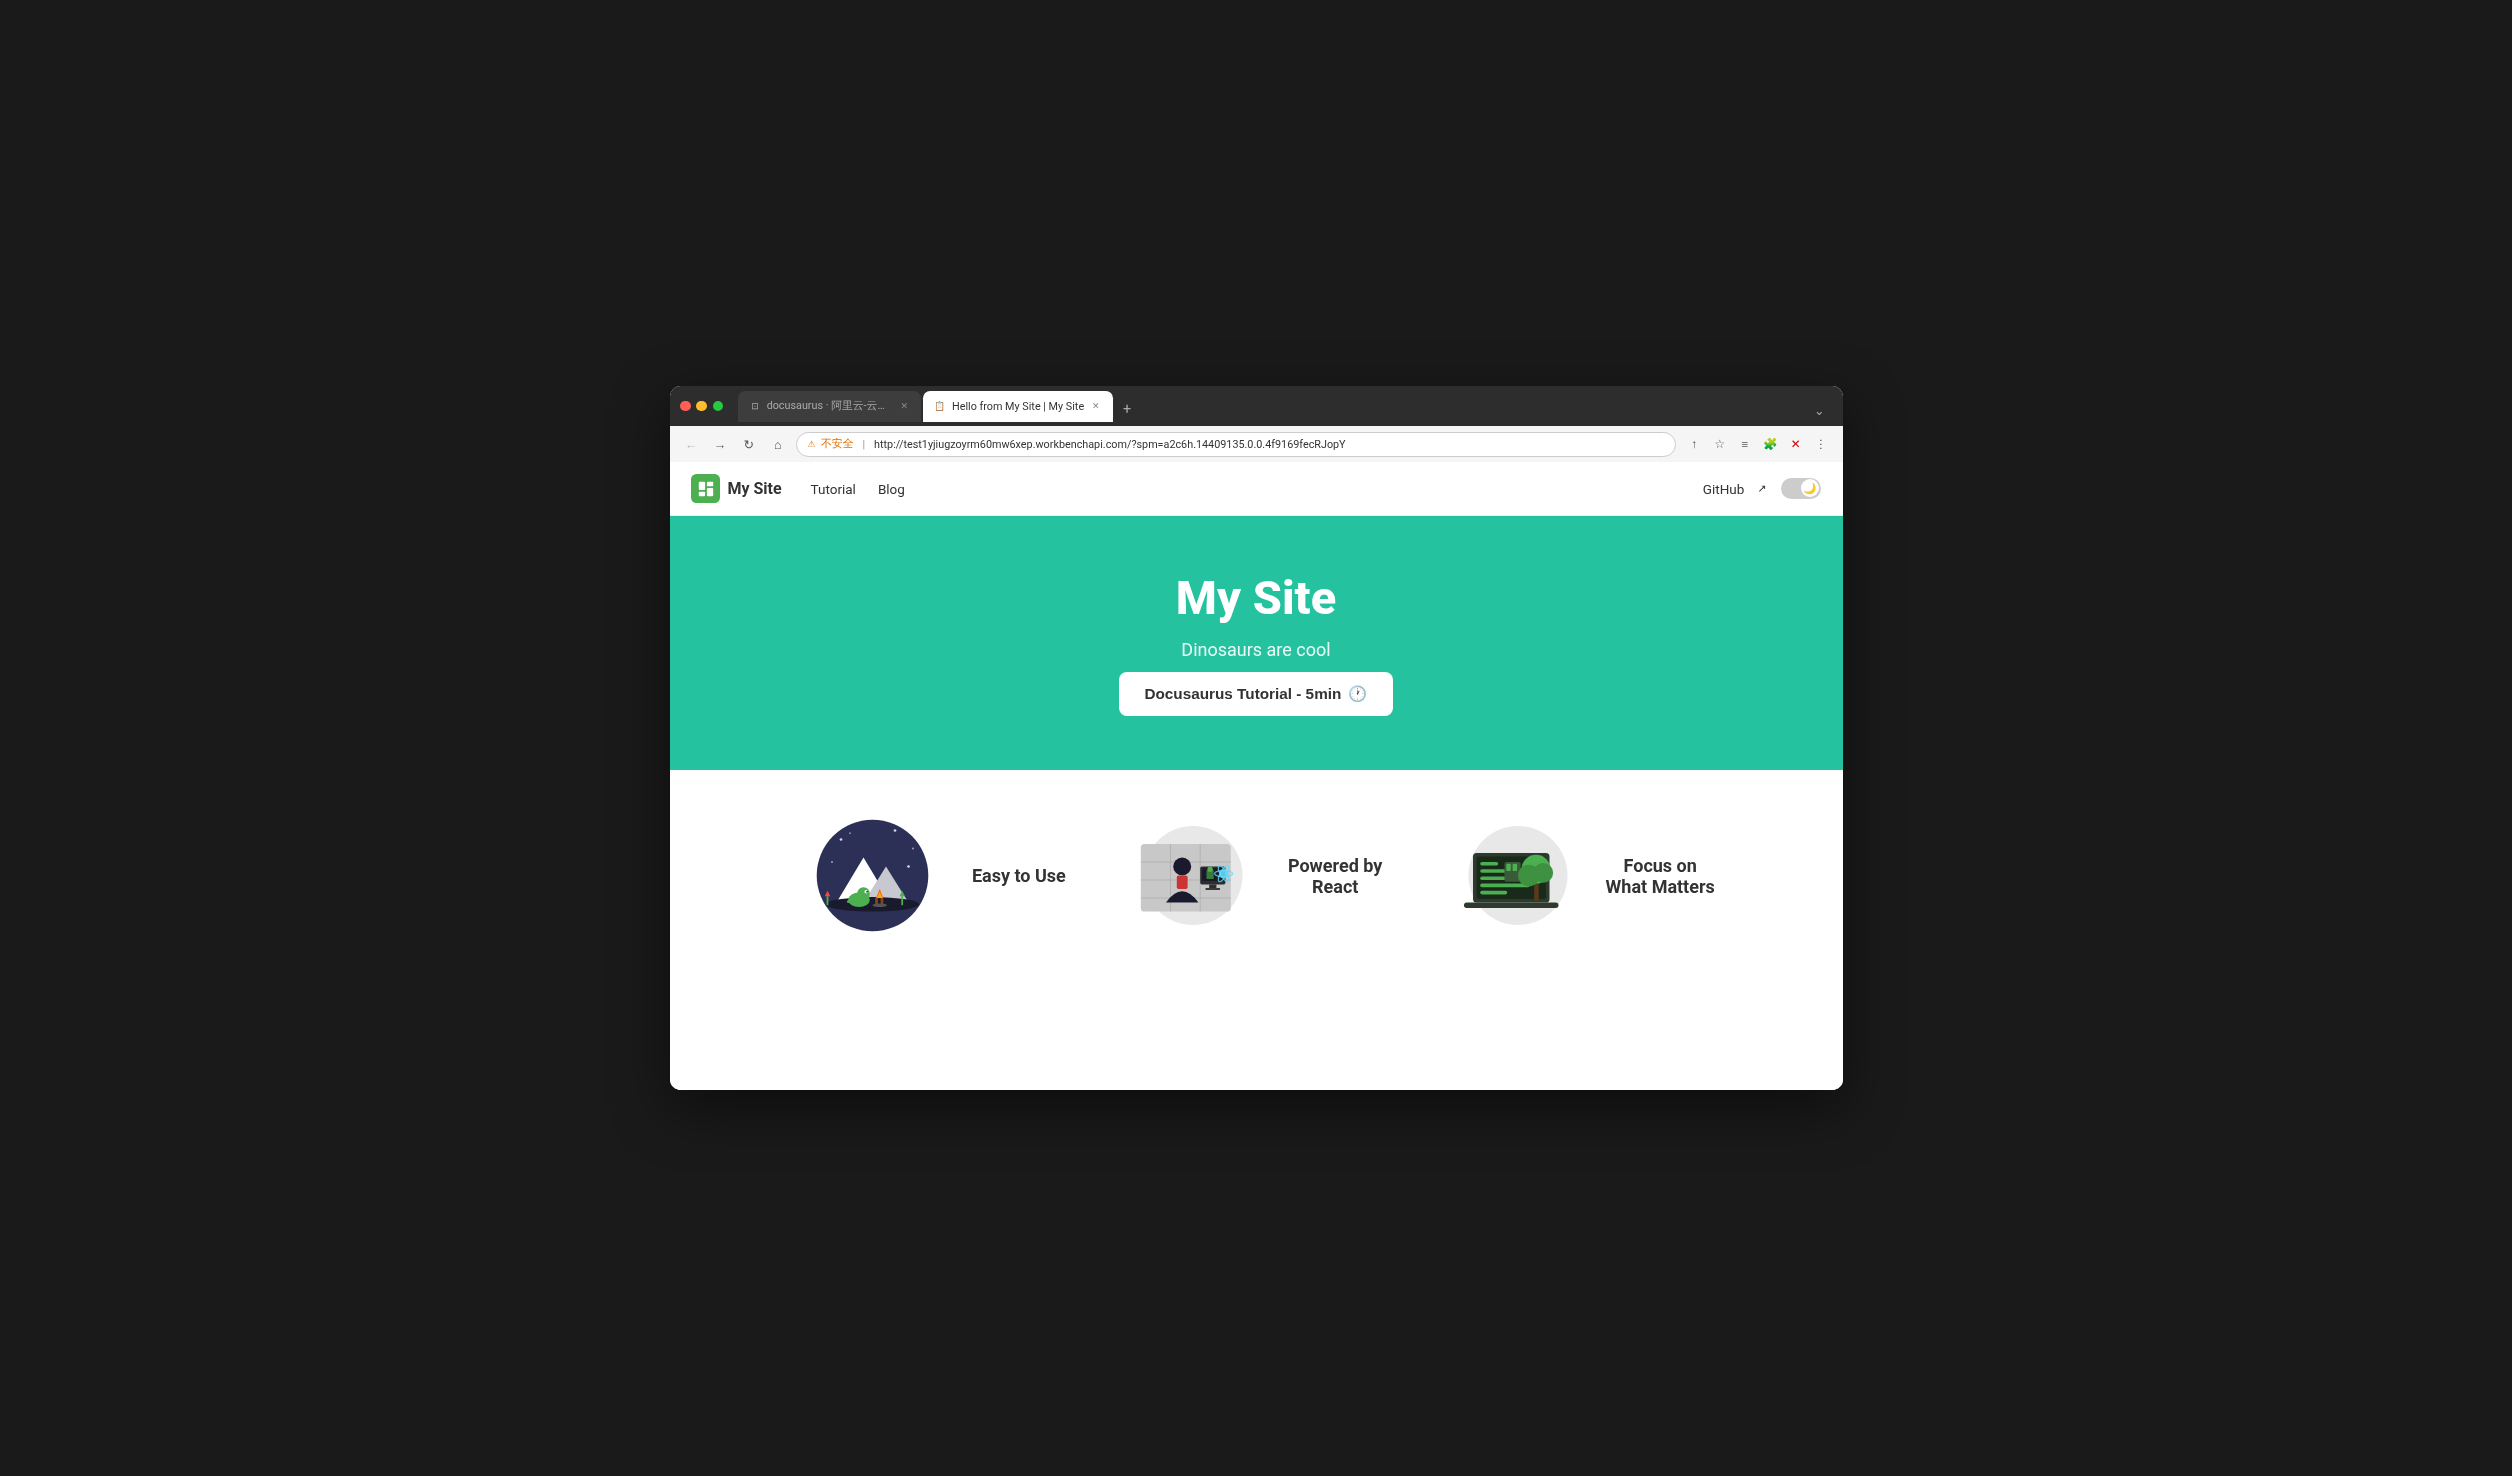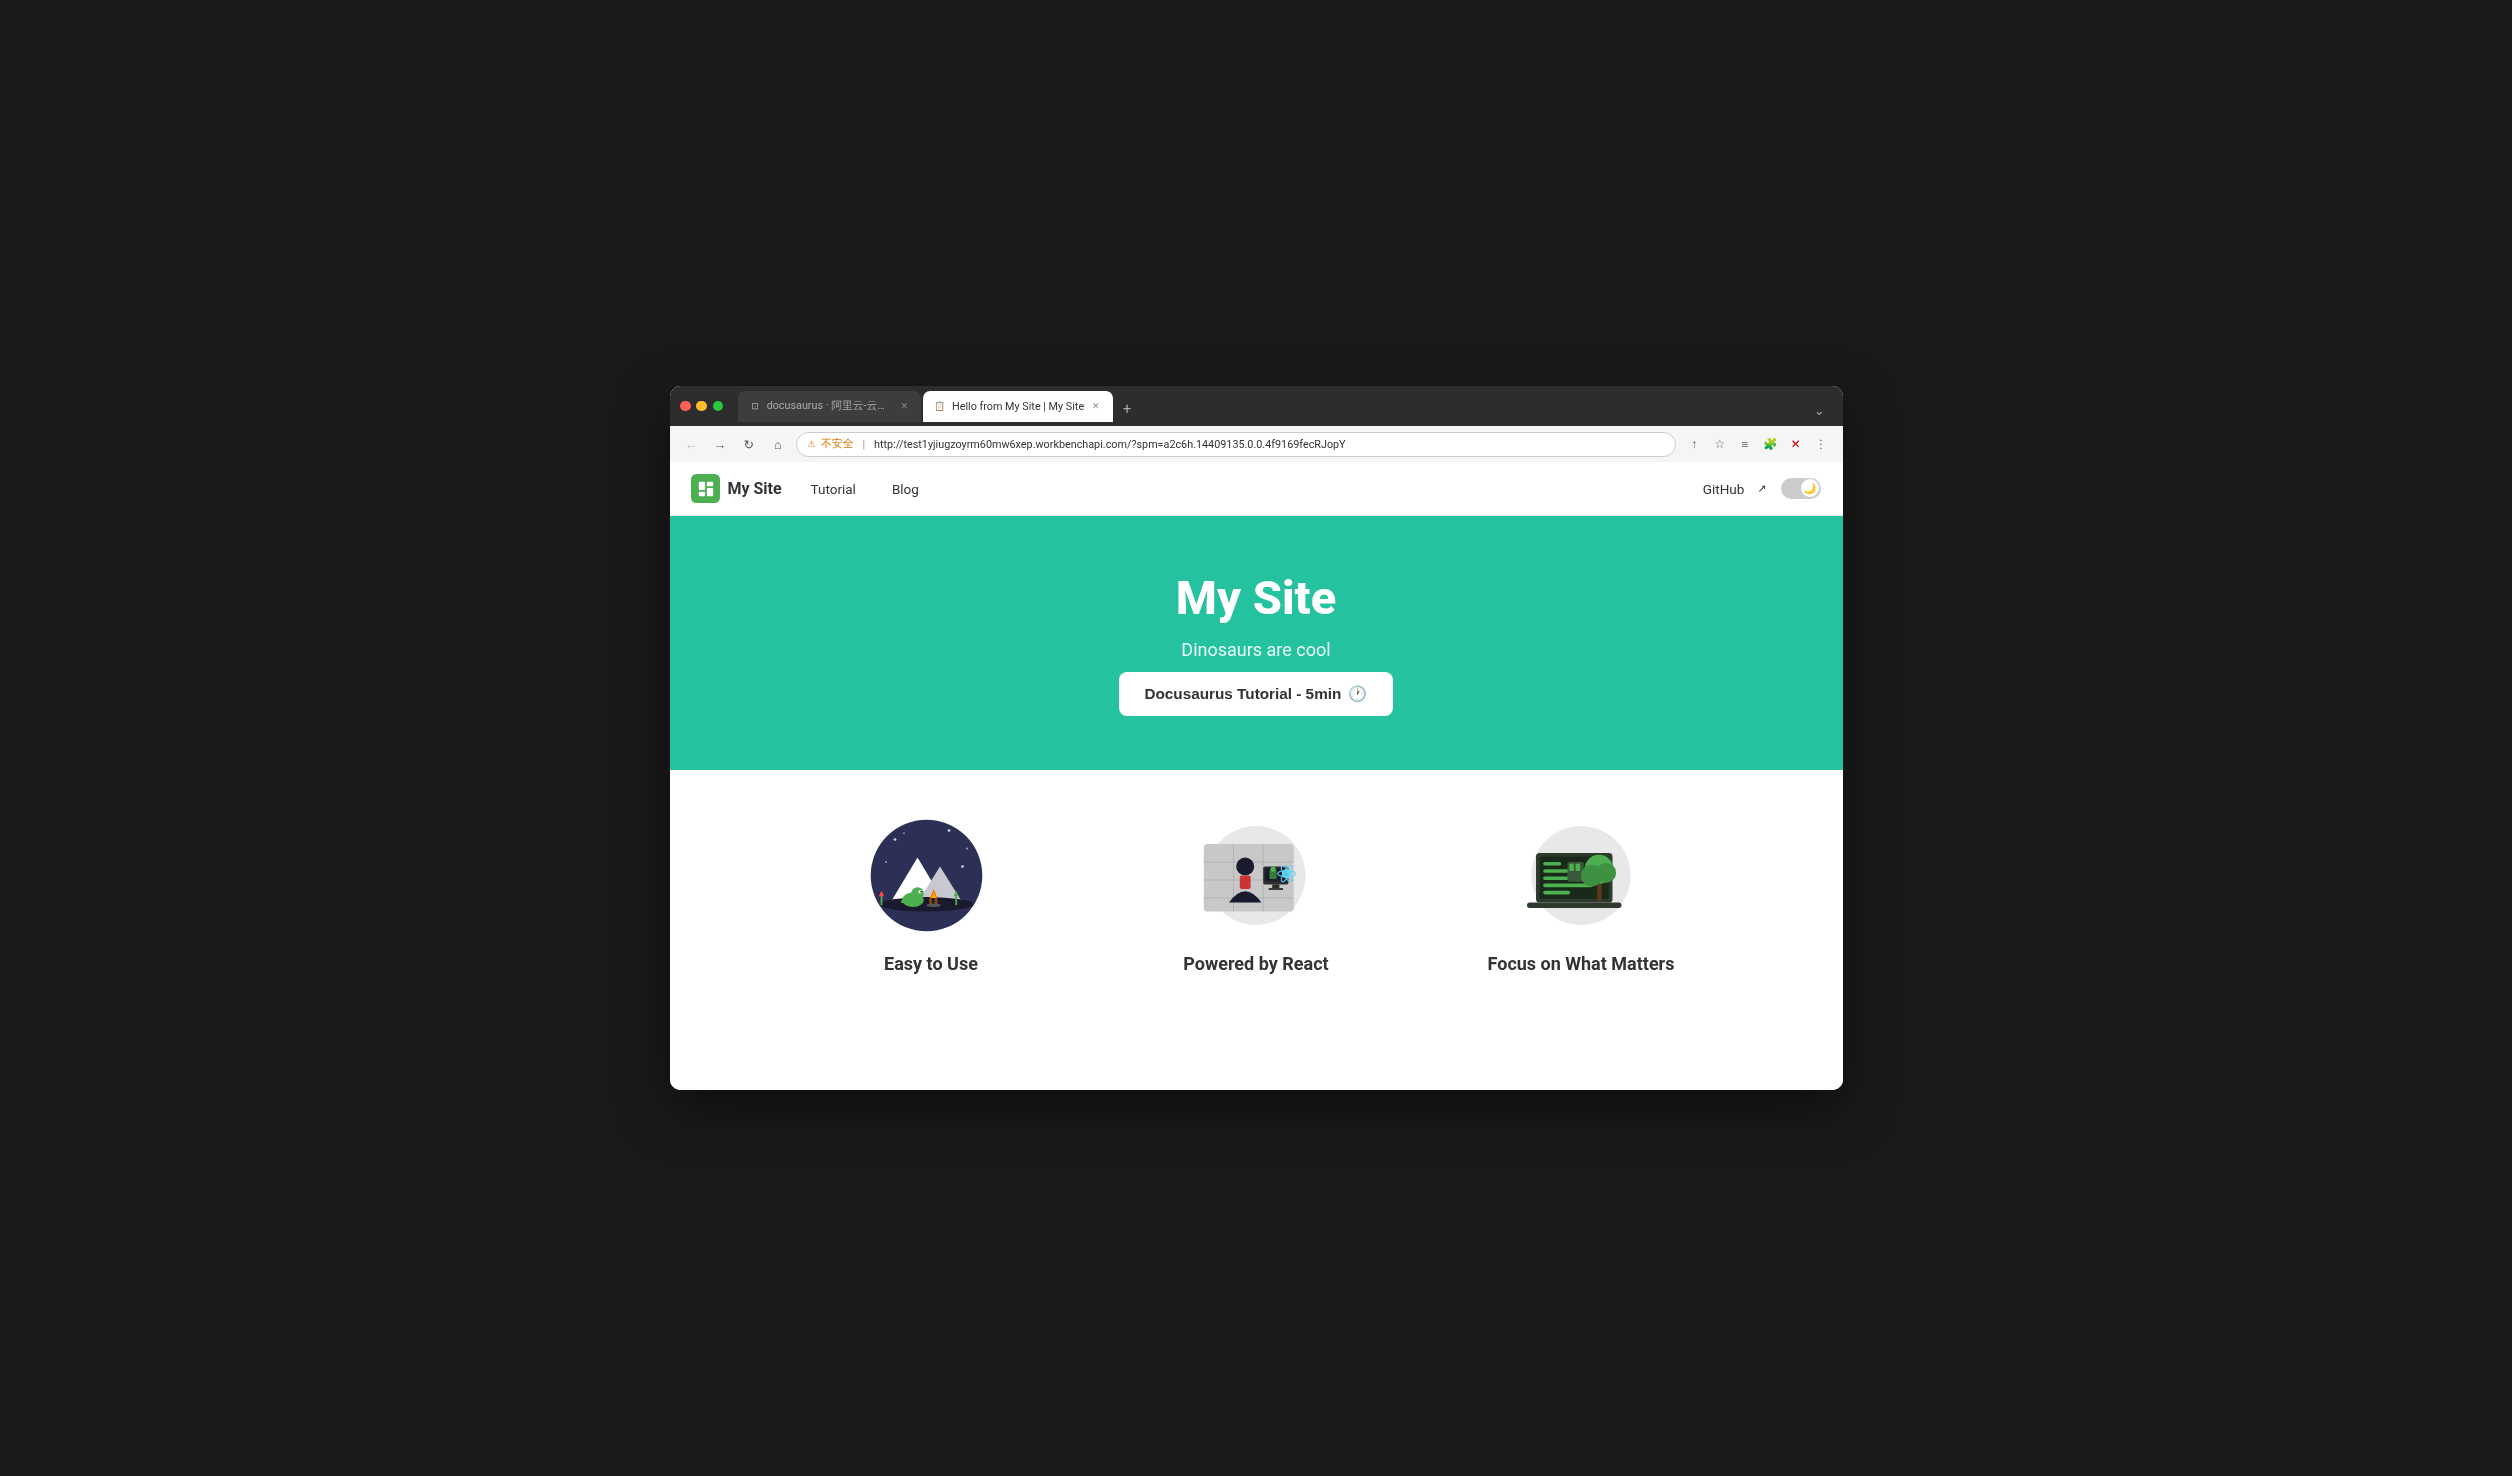--- a/index.html
+++ b/index.html
@@ -194,21 +194,21 @@
       color: white;
       font-size: 14.4px;
     }
     .site-name {
       font-size: 16px;
       font-weight: 700;
       color: #333;
     }
     .nav-links {
       display: flex;
-      gap: 36px;
+      gap: 22px;
     }
     .nav-link {
       font-size: 13.5px;
       color: #333;
       text-decoration: none;
       cursor: pointer;
     }
     .nav-right {
       margin-left: auto;
       display: flex;
@@ -283,21 +283,21 @@
       background: #fff;
       flex: 1;
       display: flex;
       align-items: flex-start;
       justify-content: center;
       padding: 43px 36px 14.4px;
       gap: 54px;
     }
     .feature-card {
       display: flex;
-      flex-direction: column;
+      flex-direction: row;
       align-items: center;
       gap: 14.4px;
       flex: 1;
       max-width: 271px;
     }
     .feature-illustration {
       width: 162px;
       height: 126px;
       display: flex;
       align-items: center;

